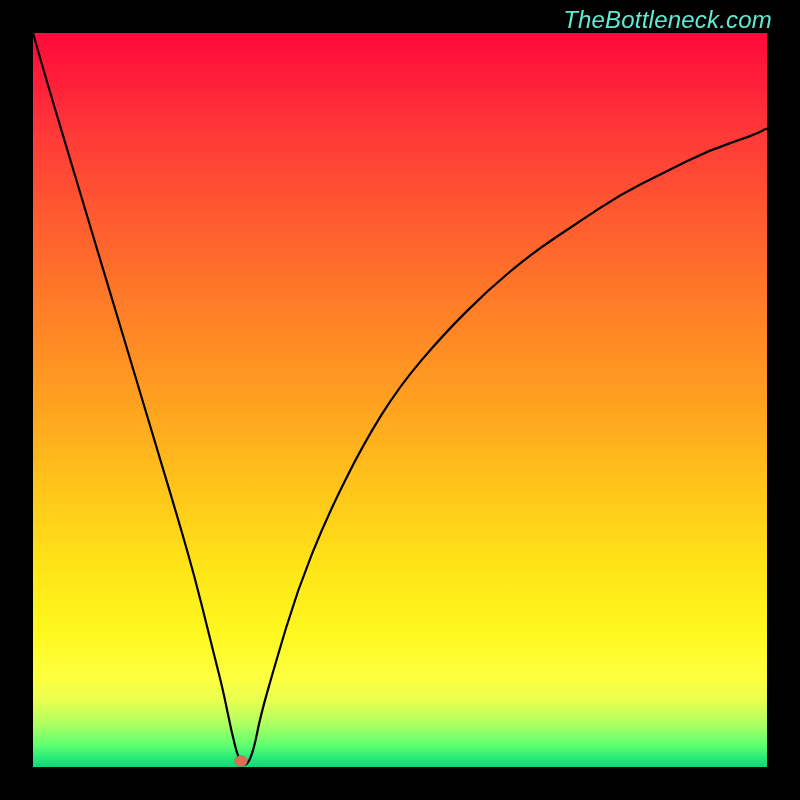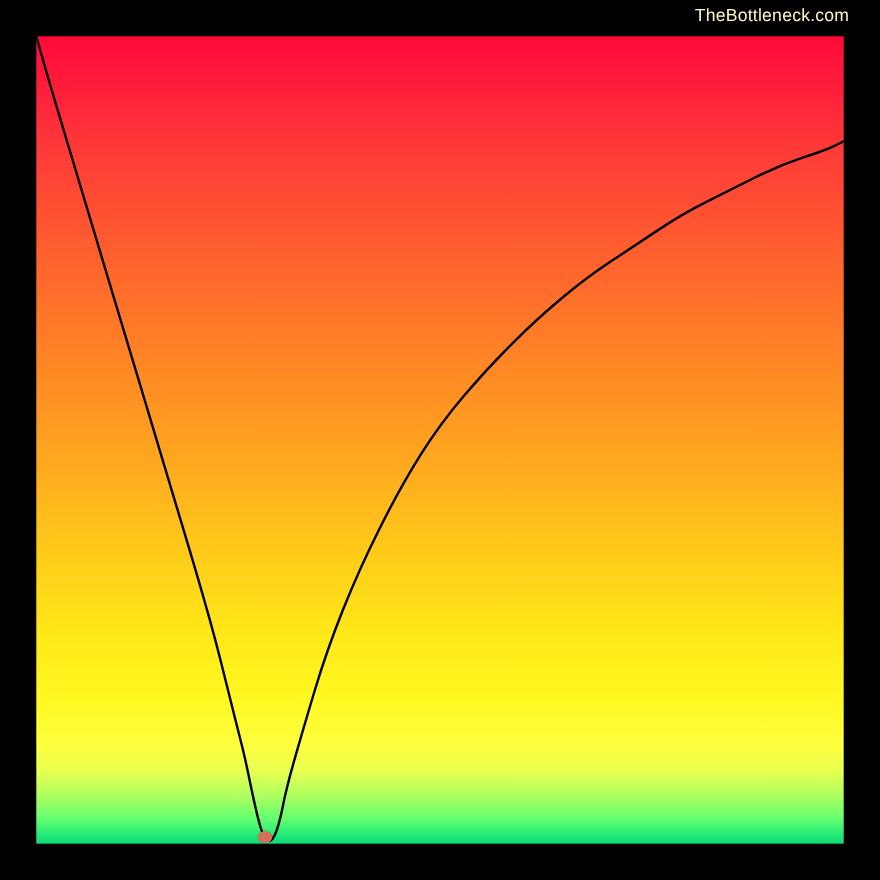--- a/index.html
+++ b/index.html
@@ -38,25 +38,26 @@
       #e8ff50 91%,
       #b0ff60 94%,
       #60ff70 97%,
       #20e878 99%,
       #10d878 100%);
   }
   .watermark {
     position: absolute;
     top: 6px;
     right: 28px;
-    color: #fef9c3;
-    font-size: 16px;
+    color: #5eead4;
+    font-size: 24px;
     font-weight: 500;
     letter-spacing: 0.2px;
     user-select: none;
+    font-style: italic;
   }
   svg.curve {
     position: absolute;
     left: 0;
     top: 0;
     width: 734px;
     height: 734px;
   }
   .marker {
     position: absolute;

